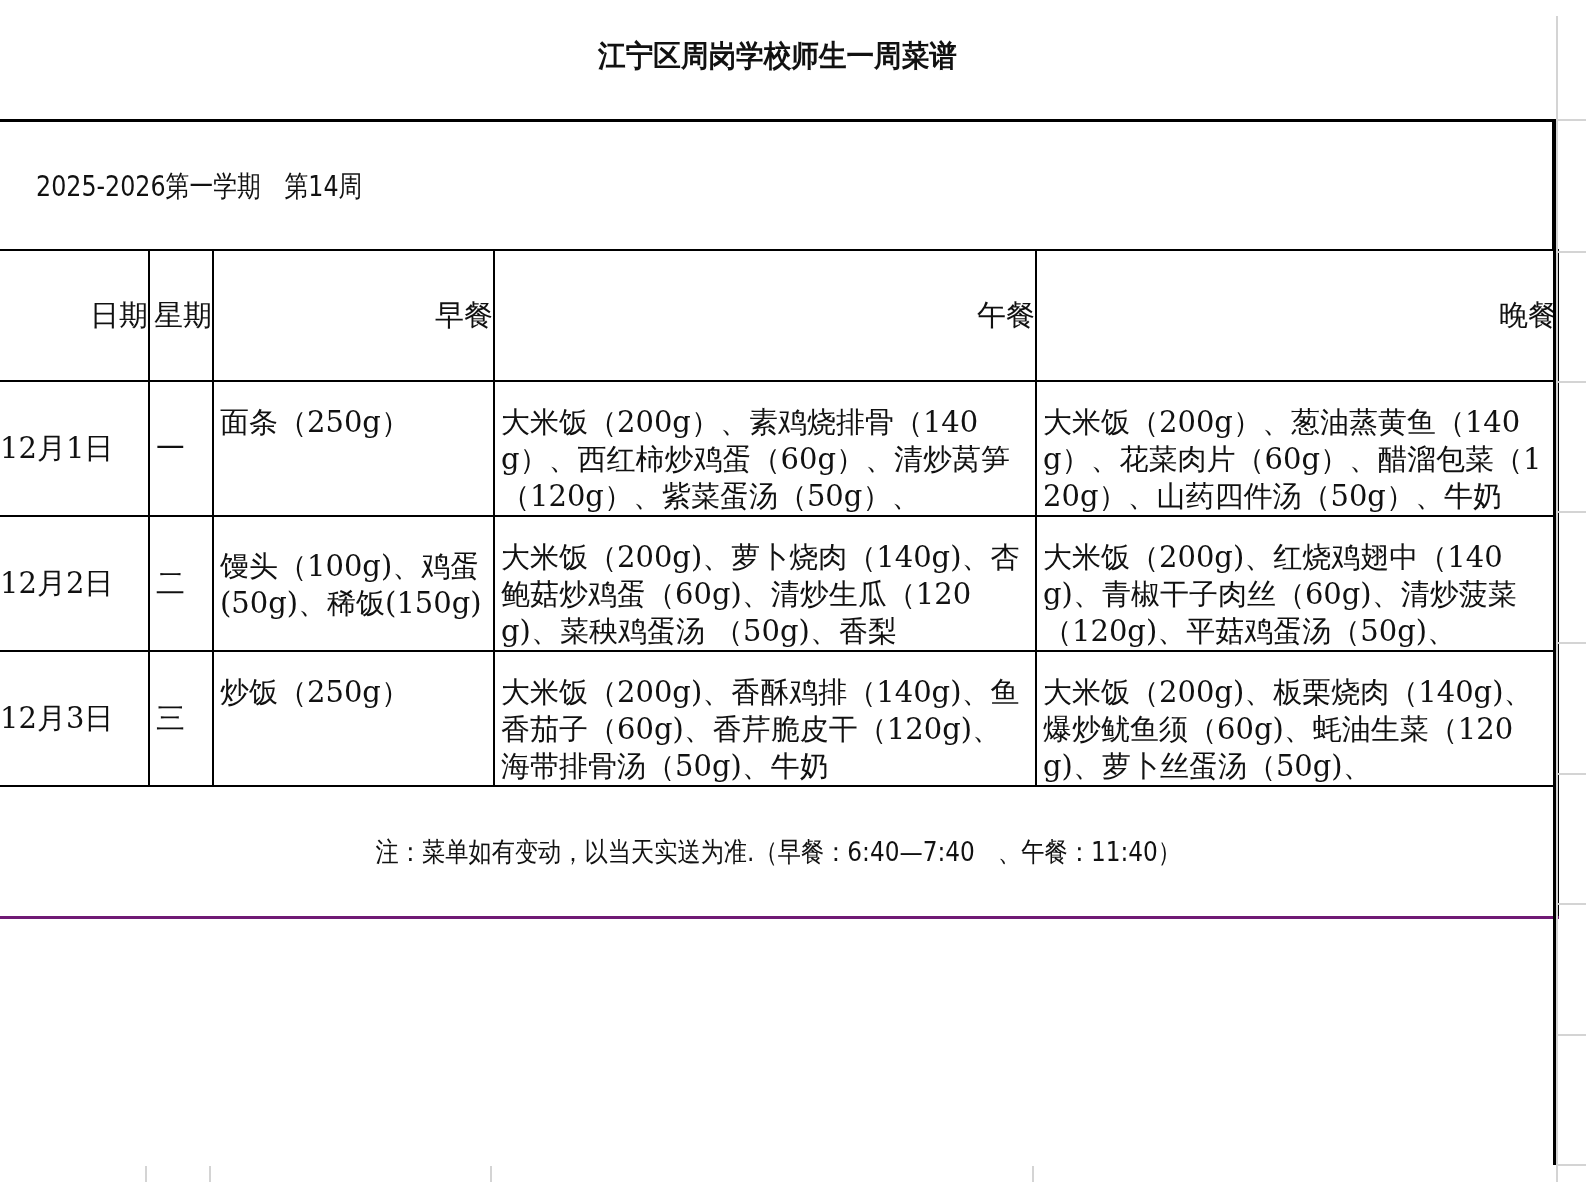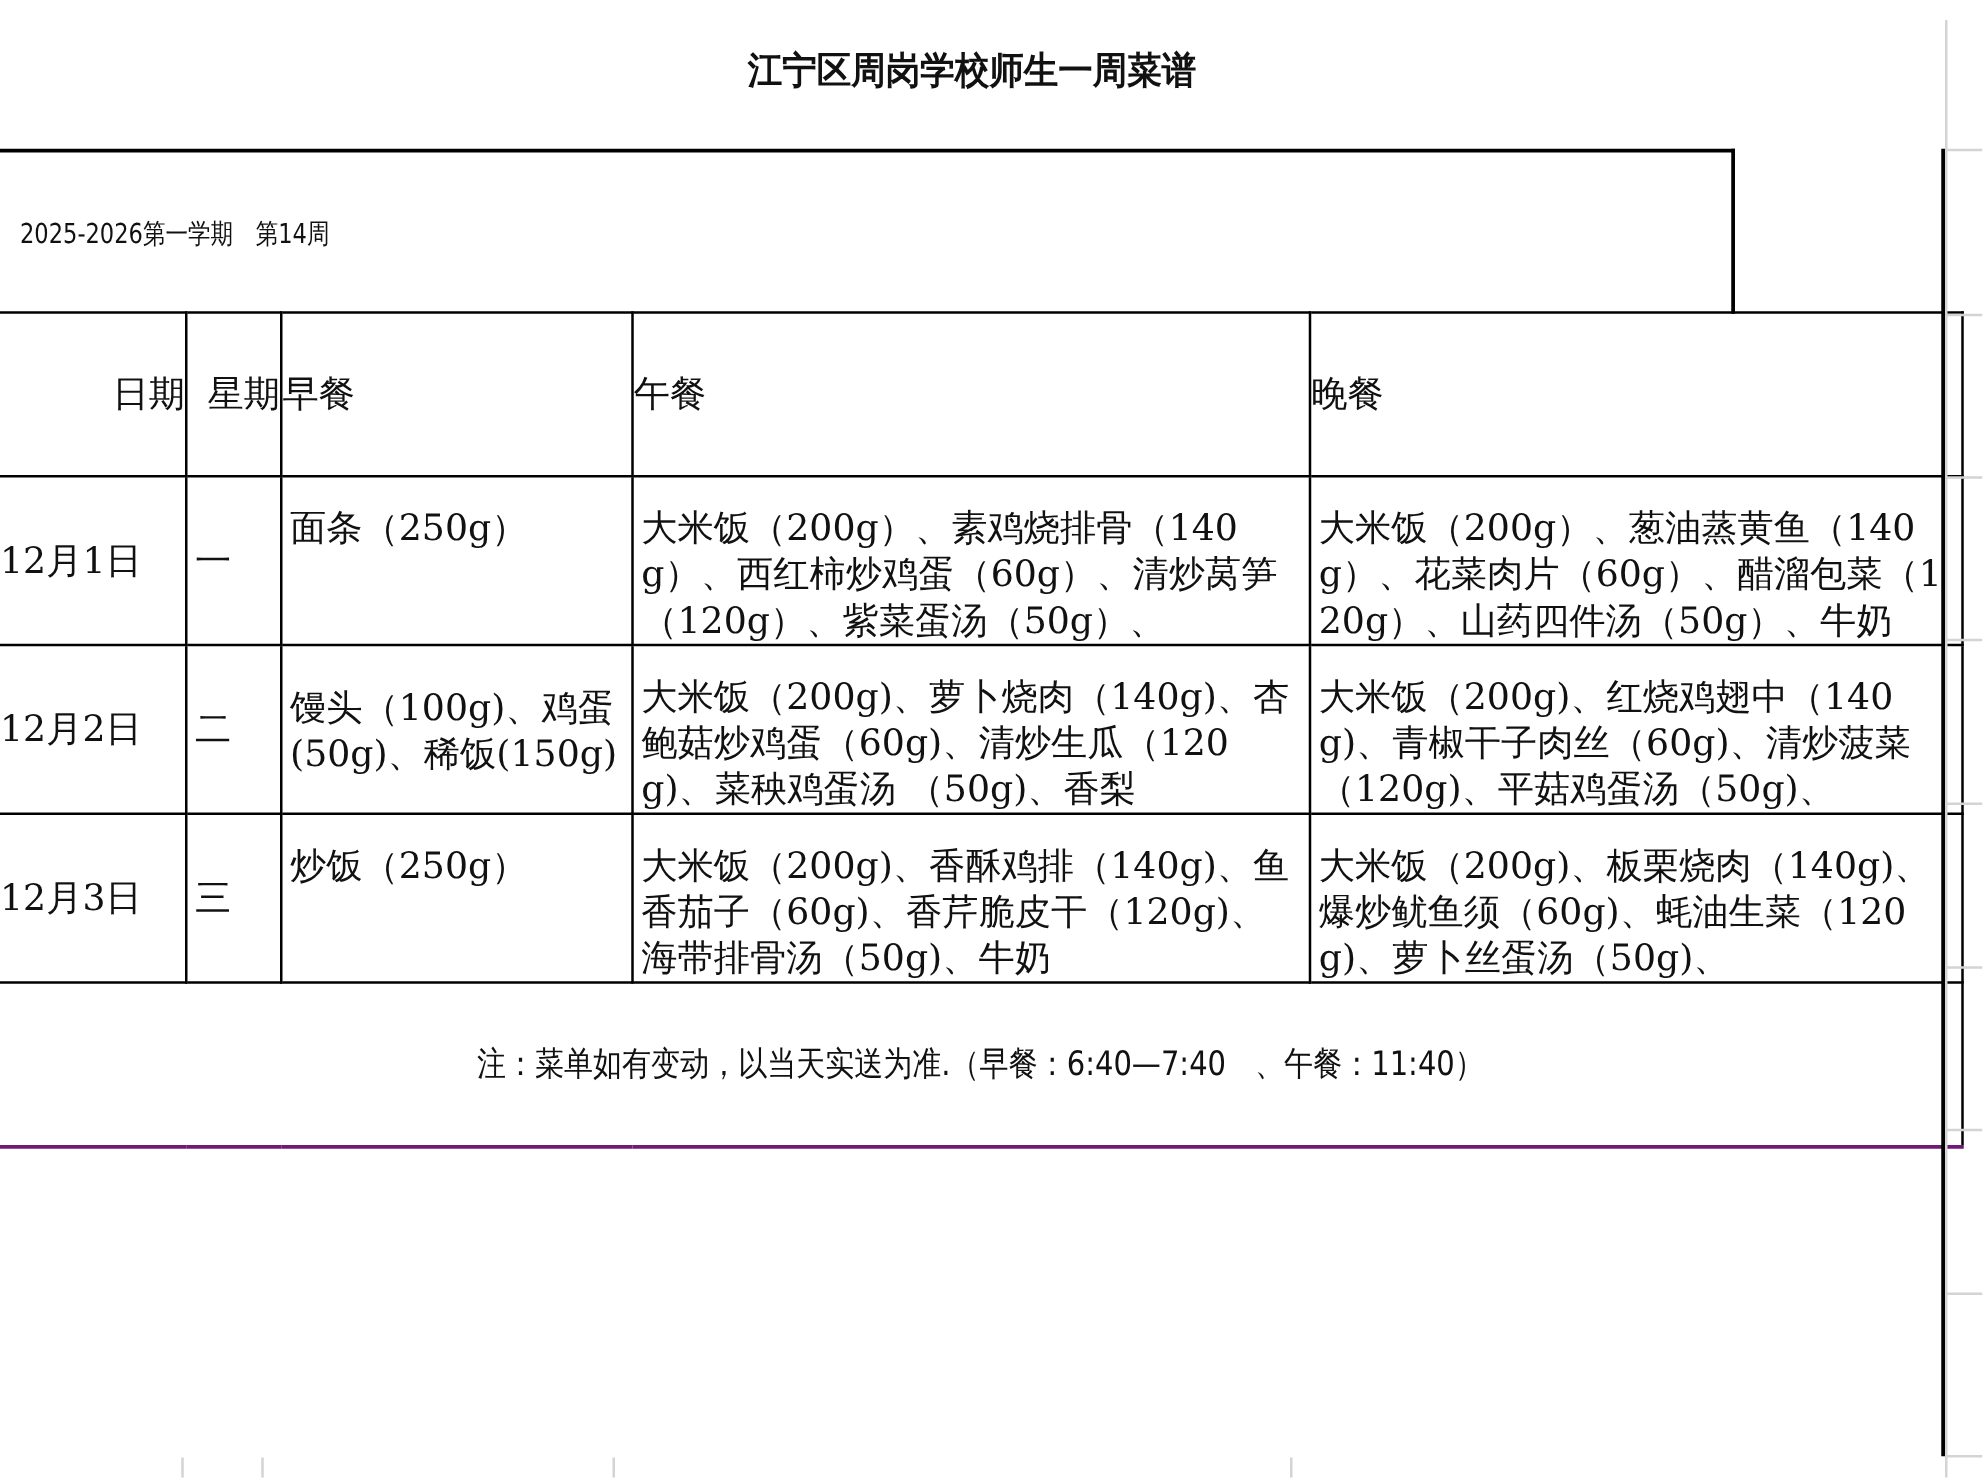--- a/index.html
+++ b/index.html
@@ -3,28 +3,28 @@
 <meta charset="utf-8">
 <style>
   html, body { margin: 0; padding: 0; background: #ffffff; }
   body { width: 1586px; height: 1182px; position: relative; overflow: hidden;
          font-family: "DejaVu Serif", "Liberation Serif", serif; color: #111; }
   .sheet { position: absolute; left: 0; top: 16px; width: 1586px; height: 1182px; }
   .title { position: absolute; left: 0; top: 0; width: 1555px; height: 103px;
            display: flex; align-items: center; justify-content: center;
            font-family: "DejaVu Sans", "Liberation Sans", sans-serif;
            font-weight: bold; font-size: 30px; letter-spacing: 0px; transform: scaleX(0.92); padding-bottom: 22px; box-sizing: border-box; }
-  .semester { position: absolute; left: 0; top: 103px; width: 1388px; height: 132px;
+  .semester { position: absolute; left: 0; top: 103px; width: 1555px; height: 132px;
               border-top: 3px solid #000; border-right: 3px solid #000; box-sizing: border-box;
-              display: flex; align-items: center; padding-left: 16px;
-              font-family: "DejaVu Sans", "Liberation Sans", sans-serif; font-size: 22px; }
+              display: flex; align-items: center; padding-left: 36px;
+              font-family: "DejaVu Sans", "Liberation Sans", sans-serif; font-size: 29px; }
   .semester span { display: inline-block; transform: scaleX(0.82); transform-origin: left center; white-space: pre; }
   table.menu { position: absolute; left: -2px; top: 233px; border-collapse: collapse; table-layout: fixed; }
   table.menu td, table.menu th { border: 2px solid #000; padding: 0; box-sizing: border-box; font-weight: normal; }
-  table.menu th { height: 131px; font-size: 29px; text-align: left; vertical-align: middle; }
+  table.menu th { height: 131px; font-size: 29px; text-align: right; vertical-align: middle; }
   table.menu th.left { text-align: right; padding-left: 8px; }
   table.menu td { height: 131px; font-size: 29px; vertical-align: top; line-height: 37px; }
   td.date { text-align: left; padding-right: 6px !important; vertical-align: middle !important; }
   td.weekday { text-align: left; padding-left: 6px !important; vertical-align: middle !important; }
   td.meal { padding: 22px 6px 0 6px !important; word-break: break-all; }
   td.meal.brk { padding-left: 6px !important; }
   td.meal.twoline { padding-top: 31px !important; }
   tr.footer td { height: 131px; text-align: center; vertical-align: middle; font-size: 27px; border-bottom: 3px solid #701a75; }
   tr.footer td span { display: inline-block; font-family: "DejaVu Sans", "Liberation Sans", sans-serif; transform: scaleX(0.86); white-space: pre; }
   .gridline-v { position: absolute; width: 2px; background: #d4d4d4; }
@@ -48,21 +48,21 @@
     <colgroup>
       <col style="width:150px">
       <col style="width:64px">
       <col style="width:281px">
       <col style="width:542px">
       <col style="width:522px">
     </colgroup>
     <tbody>
         <tr>
       <th class="left">日期</th>
-      <th class="left" style="padding-left:16px;white-space:nowrap;overflow:hidden;font-family:Liberation Mono, monospace;">星期</th>
+      <th class="left" style="padding-left:4px;white-space:nowrap;overflow:hidden;font-family:Liberation Mono, monospace;">星期</th>
       <th>早餐</th>
       <th>午餐</th>
       <th>晚餐</th>
     </tr>
 
     <tr>
       <td class="date">12月1日</td>
       <td class="weekday">一</td>
       <td class="meal brk">面条（250g）</td>
       <td class="meal">大米饭（200g）、素鸡烧排骨（140g）、西红柿炒鸡蛋（60g）、清炒莴笋（120g）、紫菜蛋汤（50g）、</td>

